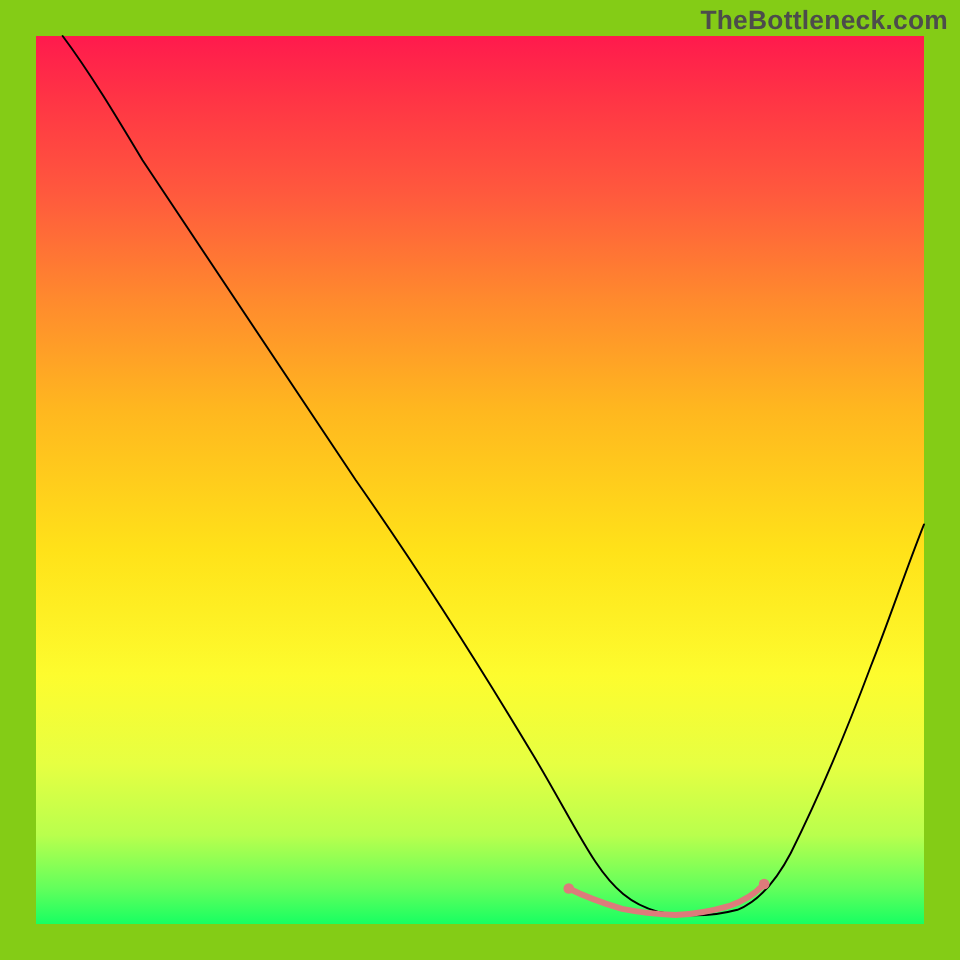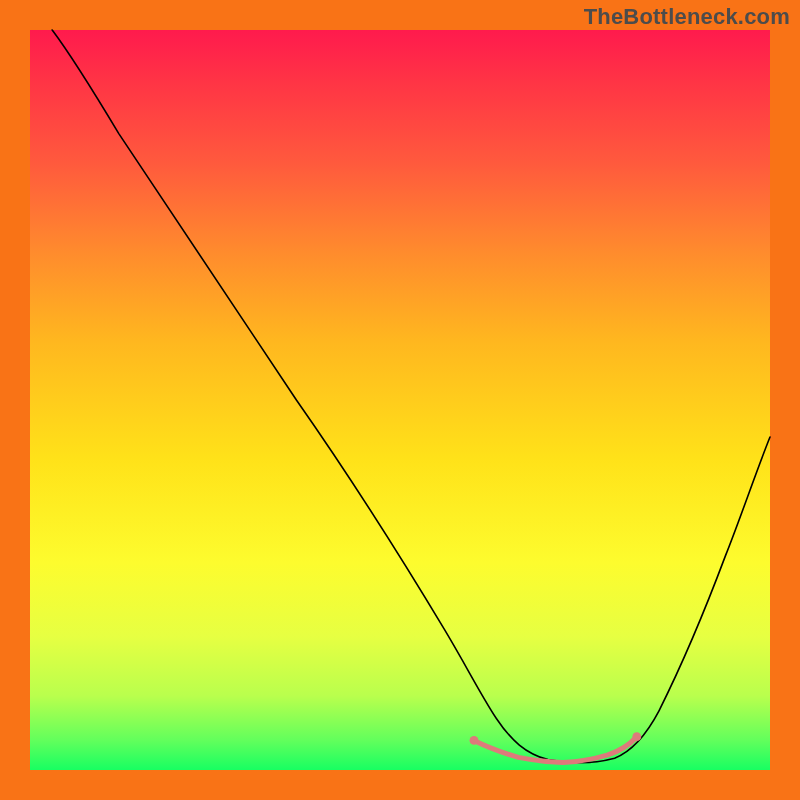--- a/index.html
+++ b/index.html
@@ -8,21 +8,21 @@
     width: 800px;
     height: 800px;
     background: #000;
     overflow: hidden;
     font-family: Arial, Helvetica, sans-serif;
   }
   .frame {
     position: relative;
     width: 800px;
     height: 800px;
-    background: #f97316;
+    background: #84cc16;
   }
   .watermark {
     position: absolute;
     top: 4px;
     right: 10px;
     font-size: 22px;
     font-weight: 600;
     color: #4c4c4c;
     letter-spacing: 0.2px;
     z-index: 10;

